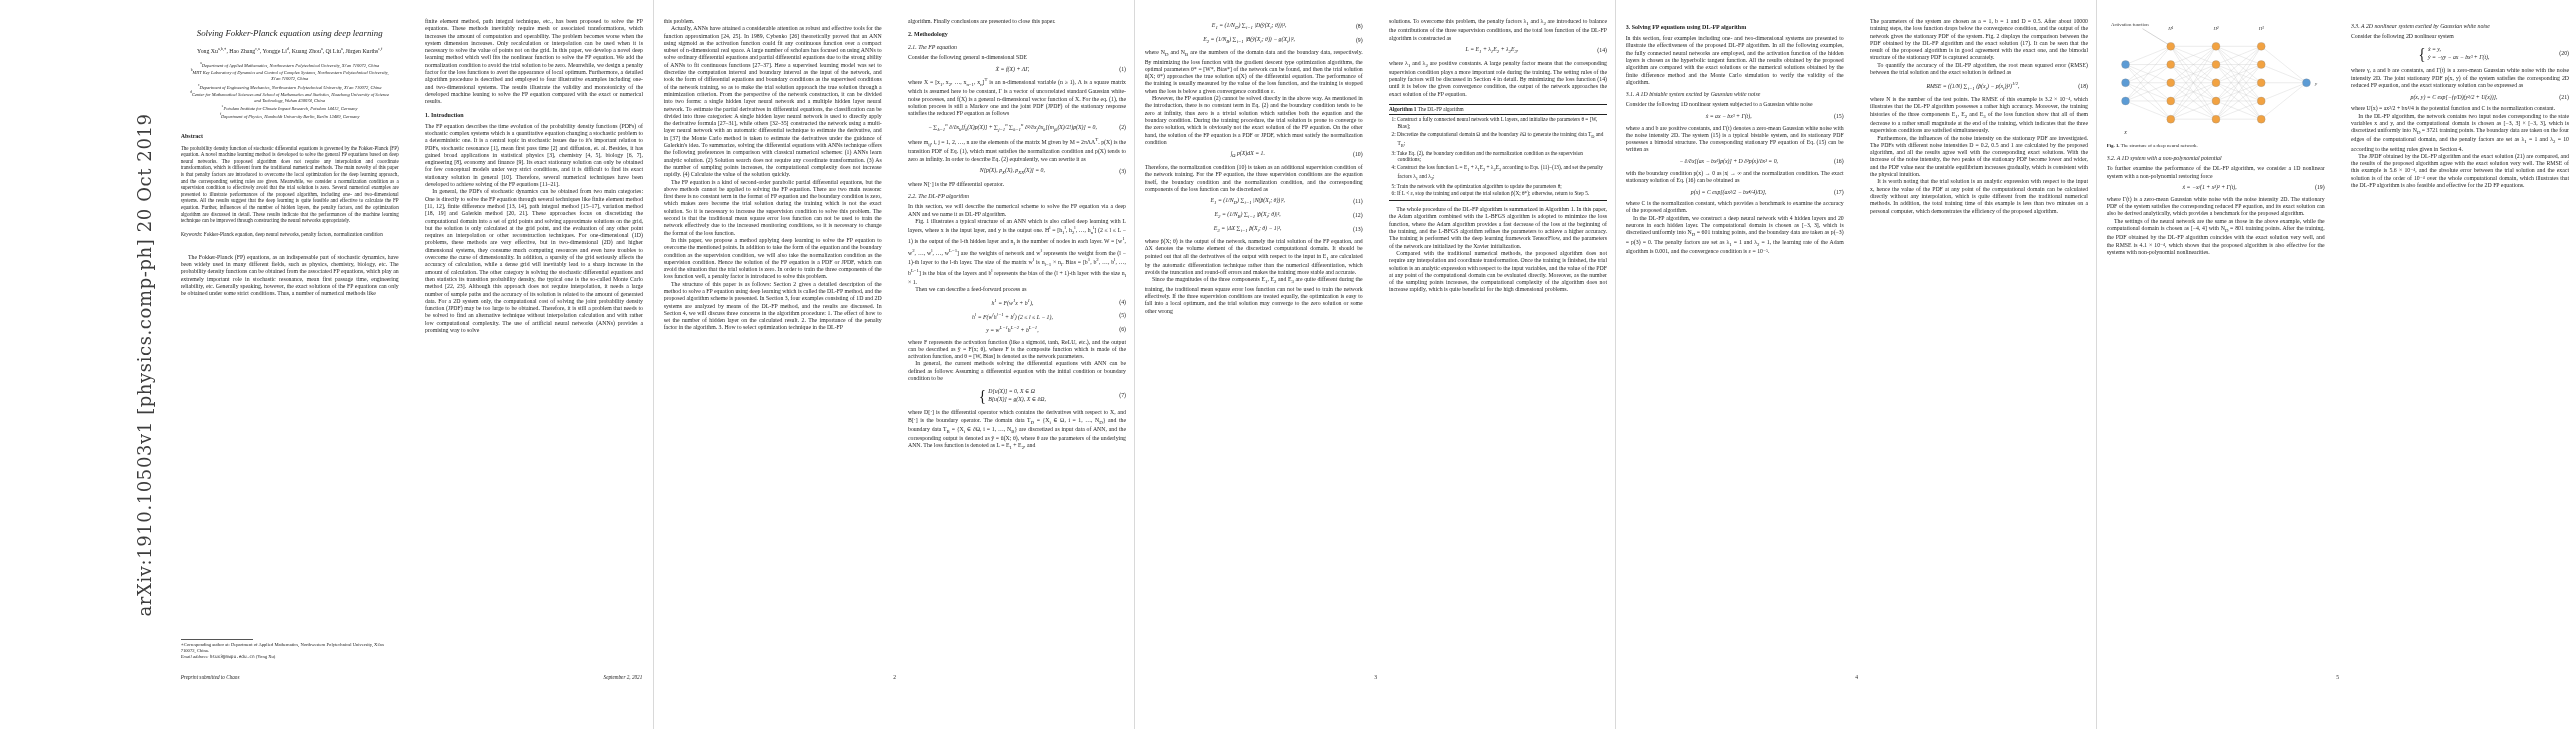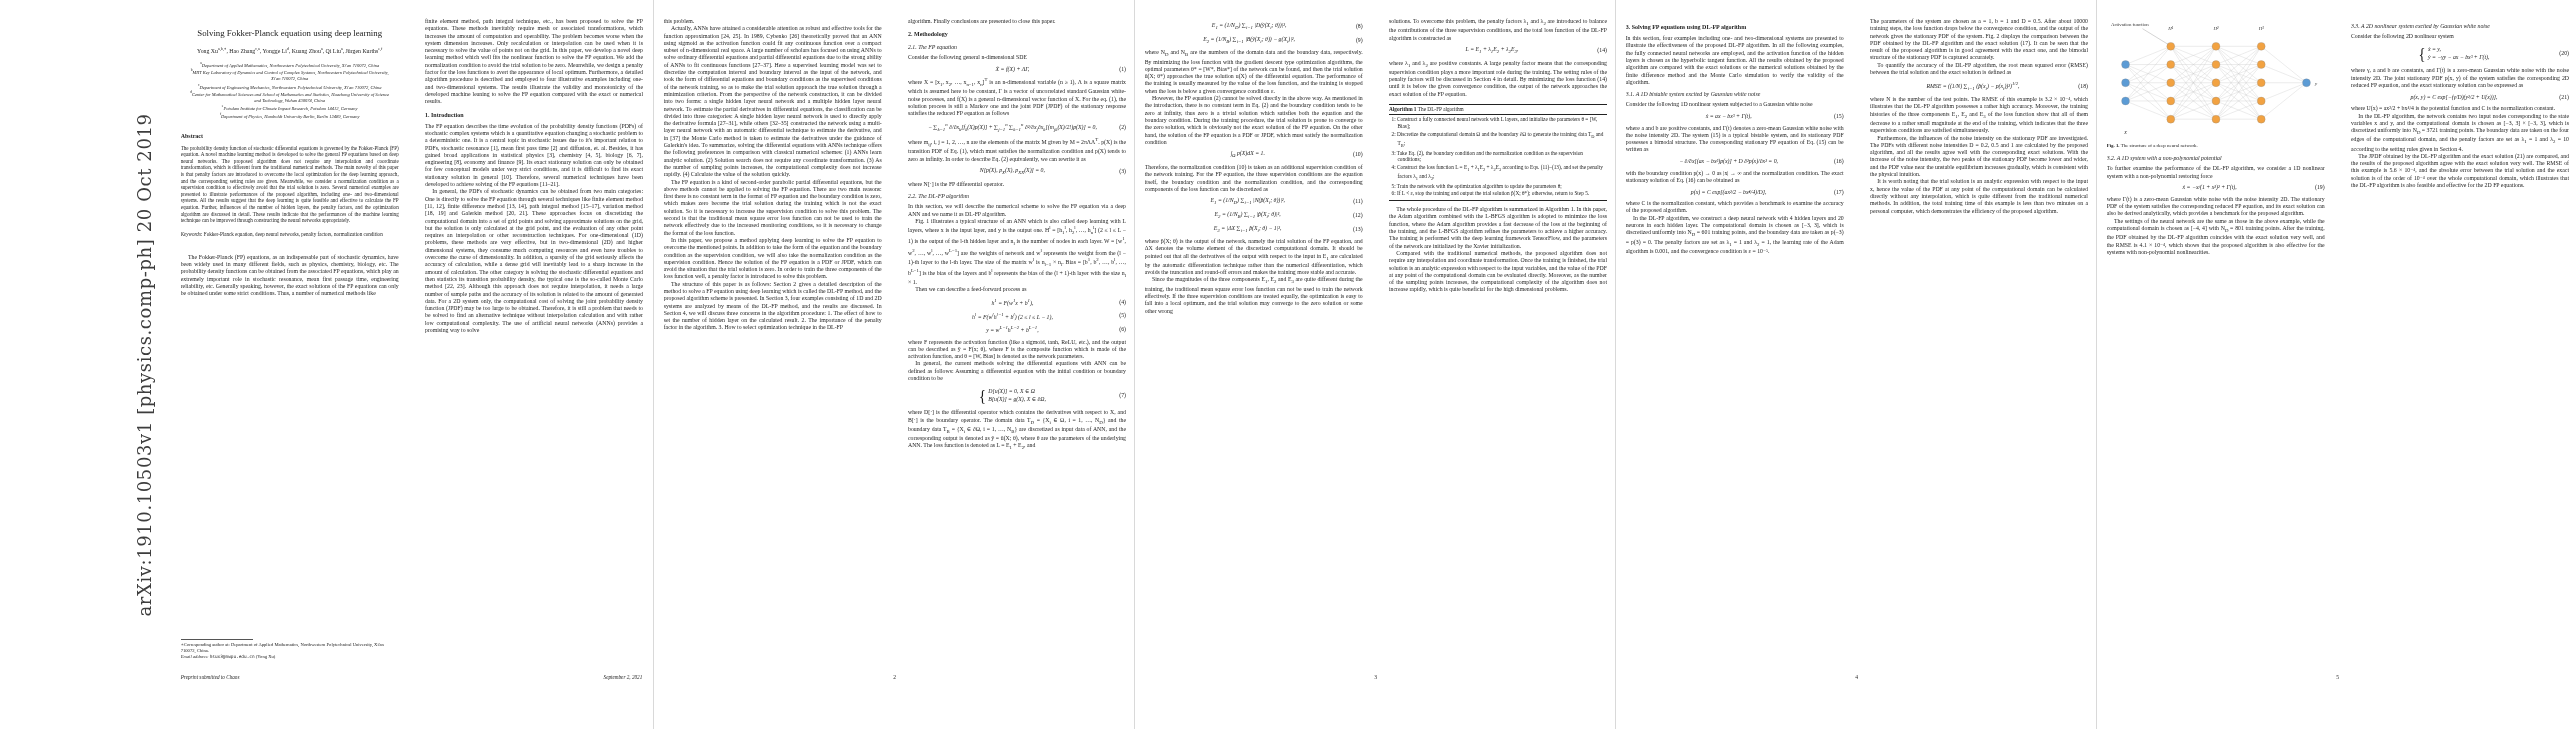--- a/index.html
+++ b/index.html
@@ -11,21 +11,21 @@
           font-family:"DejaVu Serif","Liberation Serif",serif;}
   
   .page{position:absolute;top:0;width:481px;height:729px;background:#fff;}
   .page.bordered{border-left:0.6px solid #d9d9d9;}
   #page1{left:171px;} #page2{left:653px;} #page3{left:1134px;} #page4{left:1615px;} #page5{left:2096px;}
   .col{position:absolute;top:18px;width:218px;height:644px;overflow:hidden;text-align:justify;
        font-size:5.8px;line-height:1.26;}
   .colL{left:9.7px;} .colR{left:254px;}
   
   .front{text-align:center;position:absolute;}
-  .title{font-size:8.8px;line-height:1.25;margin:9.7px 3.6px 7.3px 3.6px;}
+  .title{font-size:8.8px;line-height:1.25;margin:9.7px 3.6px 7.3px 3.6px;font-style:italic;}
   .authors{font-size:5.8px;margin:0 2.4px 5.5px 2.4px;}
   .authors sup{font-size:4px;}
   .affils{font-style:italic;font-size:4.5px;line-height:1.4;margin:0 6px 0 6px;}
   .affils sup{font-size:3.5px;font-style:normal;}
   .abs-head{font-weight:bold;text-align:left;font-size:6px;margin:13.4px 0 3.6px 0;}
   .abstract{text-align:justify;font-size:5.1px;line-height:1.3;}
   .keywords{text-align:left;font-size:5.1px;line-height:1.3;margin-top:7.3px;text-align:justify;}
   .lead{text-align:justify;margin-top:16px;text-indent:7.3px;}
   .footnote{position:absolute;bottom:1.2px;left:0;right:0;text-align:left;font-size:4.6px;line-height:1.4;}
   .footnote::before{content:"";display:block;width:72px;border-top:0.6px solid #555;margin-bottom:1.8px;}

